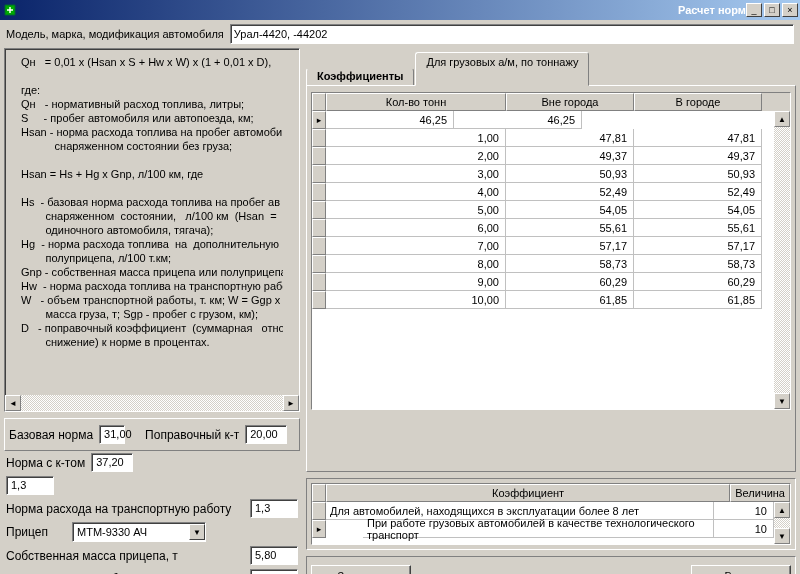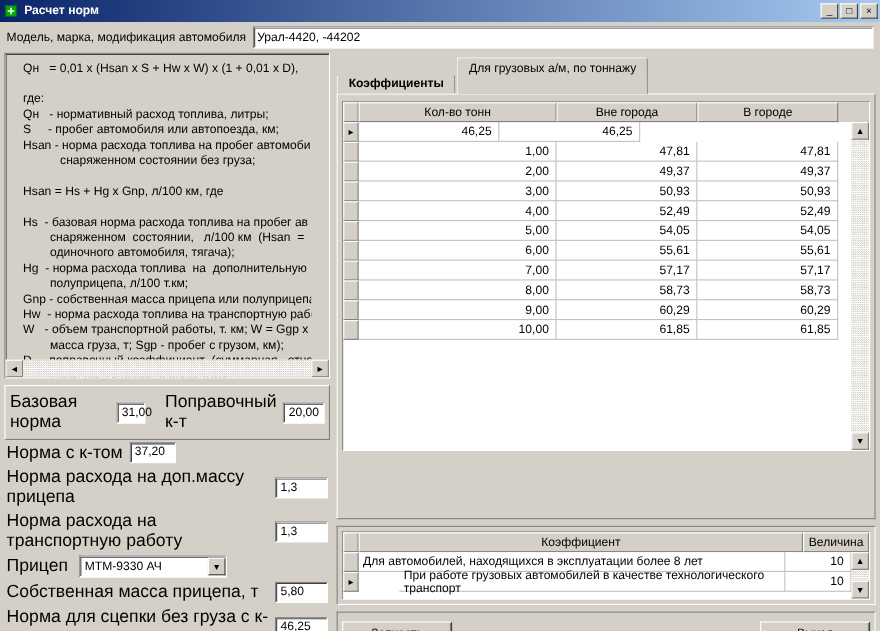--- a/index.html
+++ b/index.html
@@ -1,37 +1,37 @@
 <!DOCTYPE html>
 <html><head>
 <meta charset="utf-8">
 <style>
 * { box-sizing: border-box; font-family: Tahoma, Arial, sans-serif; }
 body { margin: 0; padding: 0; background: #d4d0c8; width: 800px; height: 574px; overflow: hidden; font-size: 11px; color: #000; }
 .titlebar { background: linear-gradient(to right, #0a246a, #a6caf0); height: 20px; display: flex; align-items: center; padding: 0 2px; color: #fff; }
 .titlebar .icon { width: 16px; height: 16px; margin-right: 4px; display: inline-flex; align-items: center; justify-content: center; }
-.titlebar .title { flex: 1; font-weight: bold; font-size: 11px; }
+.titlebar .title { flex: 1; font-weight: bold; font-size: 11px; text-align: right; }
 .titlebar-btns { display: flex; gap: 2px; }
 .tbtn { width: 16px; height: 14px; background: #d4d0c8; border: 1px solid #fff; border-right-color: #404040; border-bottom-color: #404040; font-size: 9px; display: flex; align-items: center; justify-content: center; font-family: Marlett, Arial; cursor: default; color: #000; }
 .row { display: flex; align-items: center; padding: 4px 6px; gap: 6px; }
 .label { font-size: 11px; }
 input[type=text], .textinput { background: #fff; border: 1px solid #808080; border-right-color: #fff; border-bottom-color: #fff; box-shadow: inset 1px 1px 0 #404040; padding: 2px 3px; font-size: 11px; height: 20px; }
 .textinput { display: inline-flex; align-items: center; }
 .main { display: flex; padding: 0 4px 4px 4px; gap: 6px; height: 548px; }
 .left { width: 296px; display: flex; flex-direction: column; }
 .right { flex: 1; display: flex; flex-direction: column; }
 .sunken { border: 1px solid #808080; border-right-color: #fff; border-bottom-color: #fff; box-shadow: inset 1px 1px 0 #404040, inset -1px -1px 0 #d4d0c8; background: #d4d0c8; }
 .formula-box { flex: 1; overflow: hidden; background: #d4d0c8; padding: 6px 16px; position: relative; }
 .formula-box .hscroll { position: absolute; bottom: 0; left: 0; right: 0; height: 16px; background: #dcdcdc; display: flex; }
 .sbbtn { width: 16px; height: 16px; background: #d4d0c8; border: 1px solid #fff; border-right-color: #808080; border-bottom-color: #808080; display: flex; align-items: center; justify-content: center; font-size: 8px; }
 .scrolltrack { flex: 1; background: repeating-conic-gradient(#d4d0c8 0% 25%, #fff 0% 50%) 50% / 2px 2px; }
 .formula-text { font-size: 11px; line-height: 14px; white-space: pre; overflow: hidden; }
 .params { padding: 6px 0 0 0; }
 .params .prow { display: flex; align-items: center; gap: 6px; margin-bottom: 4px; padding: 0 2px; }
-.prow .plabel { font-size: 16px; }
+.prow .plabel { font-size: 12px; }
 .numbox { background: #fff; border: 1px solid #808080; border-right-color: #fff; border-bottom-color: #fff; box-shadow: inset 1px 1px 0 #404040; padding: 2px 4px; font-size: 11px; height: 19px; text-align: left; }
 .select { display: flex; background: #fff; border: 1px solid #808080; border-right-color: #fff; border-bottom-color: #fff; box-shadow: inset 1px 1px 0 #404040; height: 20px; align-items: center; }
 .select span { flex: 1; padding: 0 4px; font-size: 11px; }
 .dropbtn { width: 16px; height: 16px; background: #d4d0c8; border: 1px solid #fff; border-right-color: #404040; border-bottom-color: #404040; display: flex; align-items: center; justify-content: center; font-size: 8px; }
 .tabs { display: flex; background: #d4d0c8; padding-top: 4px; }
 .tab { padding: 3px 10px; border: 1px solid #fff; border-right-color: #808080; border-bottom: none; background: #d4d0c8; font-size: 11px; position: relative; border-radius: 3px 3px 0 0; margin-right: 1px; }
 .tab.active { background: #d4d0c8; z-index: 2; border-bottom: 1px solid #d4d0c8; margin-bottom: -1px; }
 .tab.inactive { border-top-color: #d4d0c8; margin-top: 16px; padding-top: 1px; font-weight: bold; }
 .tabpanel { border: 1px solid #fff; border-right-color: #808080; border-bottom-color: #808080; background: #d4d0c8; flex: 1; padding: 6px 4px; display: flex; flex-direction: column; }
 .grid { border: 1px solid #808080; border-right-color: #fff; border-bottom-color: #fff; background: #fff; display: flex; flex-direction: column; }
@@ -116,21 +116,20 @@
         <span class="numbox" style="width:26px">31,00</span>
         <span style="width:8px"></span>
         <span class="plabel">Поправочный к-т</span>
         <span class="numbox" style="width:42px">20,00</span>
       </div>
       <div class="prow" style="margin-top:-2px">
         <span class="plabel">Норма с к-том</span>
         <span class="numbox" style="width:42px">37,20</span>
       </div>
       <div class="prow">
-        <span class="plabel" style="flex:1">Норма расхода на доп.массу прицепа</span>
         <span class="numbox" style="width:48px">1,3</span>
       </div>
       <div class="prow">
         <span class="plabel" style="flex:1">Норма расхода на транспортную работу</span>
         <span class="numbox" style="width:48px">1,3</span>
       </div>
       <div class="prow">
         <span class="plabel" style="width:60px">Прицеп</span>
         <div class="select" style="width:134px">
           <span>МТМ-9330 АЧ</span>

